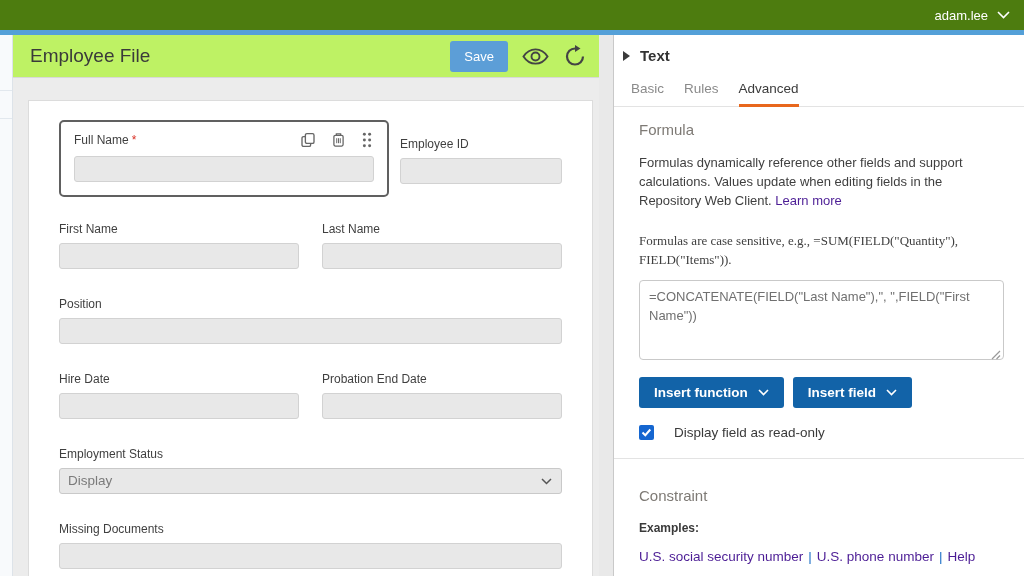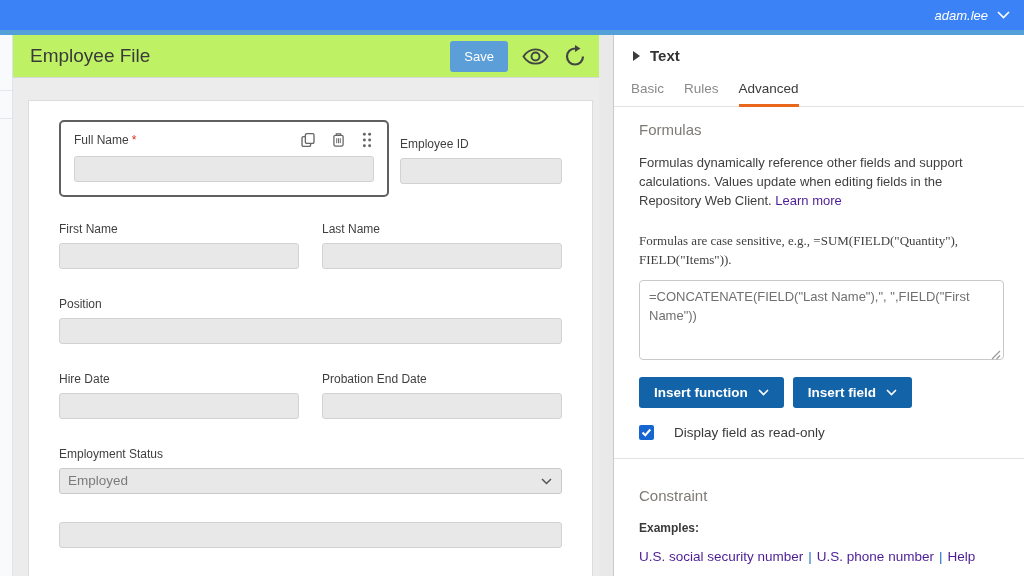--- a/index.html
+++ b/index.html
@@ -1,21 +1,21 @@
 <!DOCTYPE html>
 <html><head>
 <meta charset="utf-8">
 <style>
   * { margin:0; padding:0; box-sizing:border-box; }
   html,body { width:1024px; height:576px; overflow:hidden; background:#fff;
     font-family:"Liberation Sans", sans-serif; }
 
   
-  .topbar { height:30px; background:#3b82f6; display:flex; align-items:center;
-    justify-content:flex-end; padding:0 14px;font-style:italic; }
+  .topbar { height:30px; background:#4d7c0f; display:flex; align-items:center;
+    justify-content:flex-end; padding:0 14px; }
   .user-menu { display:flex; align-items:center; gap:9px; color:#fff;
     font-size:13px; cursor:pointer; }
   .accentbar { height:5px; background:#54a0d8; }
 
   
   .main { display:flex; height:541px; }
   .left-rail { width:13px; background:#f8fafc; border-right:1px solid #dde3e9;
     position:relative; }
   .left-rail .rail-line { position:absolute; left:0; right:0; height:1px; background:#e2e8ee; }
 
@@ -53,21 +53,21 @@
   .select-ctl { position:relative; width:503px; height:26px; background:#e8e8e8;
     border:1px solid #c9c9c9; border-radius:3px; cursor:pointer; }
   .select-value { font-size:13.5px; color:#7b7b7b; line-height:24px; padding-left:8px; }
   .select-chevron { position:absolute; right:9px; top:9px; }
 
   .gutter { width:14px; background:#e9e9e9; }
 
   
   .props-panel { width:411px; background:#fff; border-left:1px solid #c9c9c9;
     color:#3f3f3f; overflow:hidden; }
-  .panel-title { display:flex; align-items:center; gap:10px; padding:12px 0 0 19px; }
+  .panel-title { display:flex; align-items:center; gap:10px; padding:12px 0 0 9px; }
   .tri { width:0; height:0; border-left:7px solid #3b3b3b;
     border-top:5px solid transparent; border-bottom:5px solid transparent; cursor:pointer; }
   .panel-title-text { font-size:15px; font-weight:600; color:#333; }
 
   .tabs { display:flex; gap:20px; padding:17px 0 0 17px; border-bottom:1px solid #e3e3e3; }
   .tab { font-size:13.5px; color:#8a8a8a; padding-bottom:8px; cursor:pointer;
     border-bottom:3px solid transparent; margin-bottom:-1px; }
   .tab.active { color:#3b3b3b; border-bottom-color:#e8671c; }
 
   .panel-body { padding:12px 22px 0 25px; font-size:13px; line-height:1.46; }
@@ -196,28 +196,29 @@
           </div>
           <div class="col-half">
             <span class="field-label">Probation End Date</span>
             <div class="ctl"></div>
           </div>
         </div>
 
         <div class="row-1">
           <span class="field-label">Employment Status</span>
           <div class="select-ctl">
-            <div class="select-value">Employed</div>
+            <div class="select-value">Display</div>
             <svg class="select-chevron" width="11" height="7" viewBox="0 0 11 7">
                 <polyline points="1,1 5.5,5.5 10,1" fill="none" stroke="#555" stroke-width="1.5"></polyline>
               </svg>
           </div>
         </div>
 
         <div class="row-1">
+          <span class="field-label">Missing Documents</span>
           <div class="ctl"></div>
         </div>
 
       </div>
     </div>
   </section>
 
   <div class="gutter"></div>
 
   <aside class="props-panel">
@@ -226,21 +227,21 @@
       <span class="panel-title-text">Text</span>
     </div>
 
     <div class="tabs">
       <div class="tab">Basic</div>
       <div class="tab">Rules</div>
       <div class="tab active">Advanced</div>
     </div>
 
     <div class="panel-body">
-      <h3 class="section-heading">Formulas</h3>
+      <h3 class="section-heading">Formula</h3>
 
       <p class="desc"><span>Formulas dynamically reference other fields and support calculations. Values update when editing fields in the Repository Web Client.</span> <a class="link">Learn more</a></p>
 
       <p class="note">Formulas are case sensitive, e.g., =SUM(FIELD("Quantity"), FIELD("Items")).</p>
 
       <div class="formula-wrap">
         <textarea class="formula-box" spellcheck="false" style="">=CONCATENATE(FIELD("Last Name"),", ",FIELD("First Name"))</textarea>
         <svg class="grip" width="10" height="10" viewBox="0 0 10 10">
             <path d="M9 1 L1 9 M9 5.5 L5.5 9" stroke="#999" stroke-width="1.2"></path>
           </svg>

